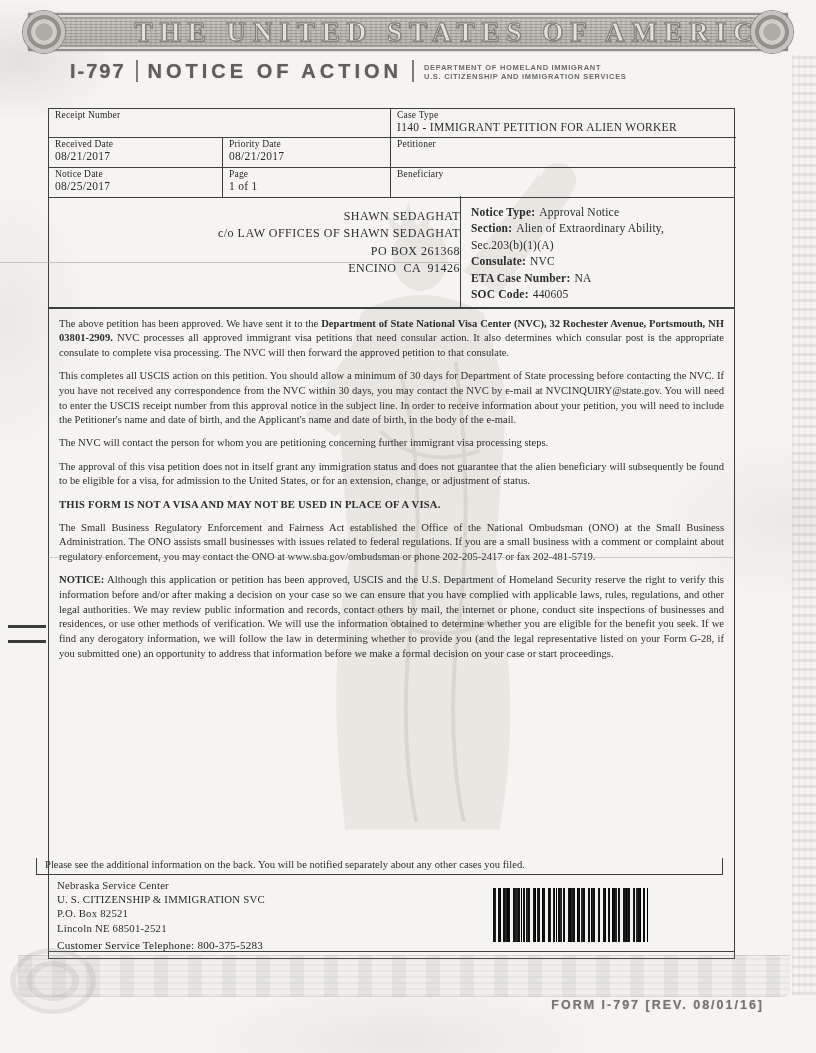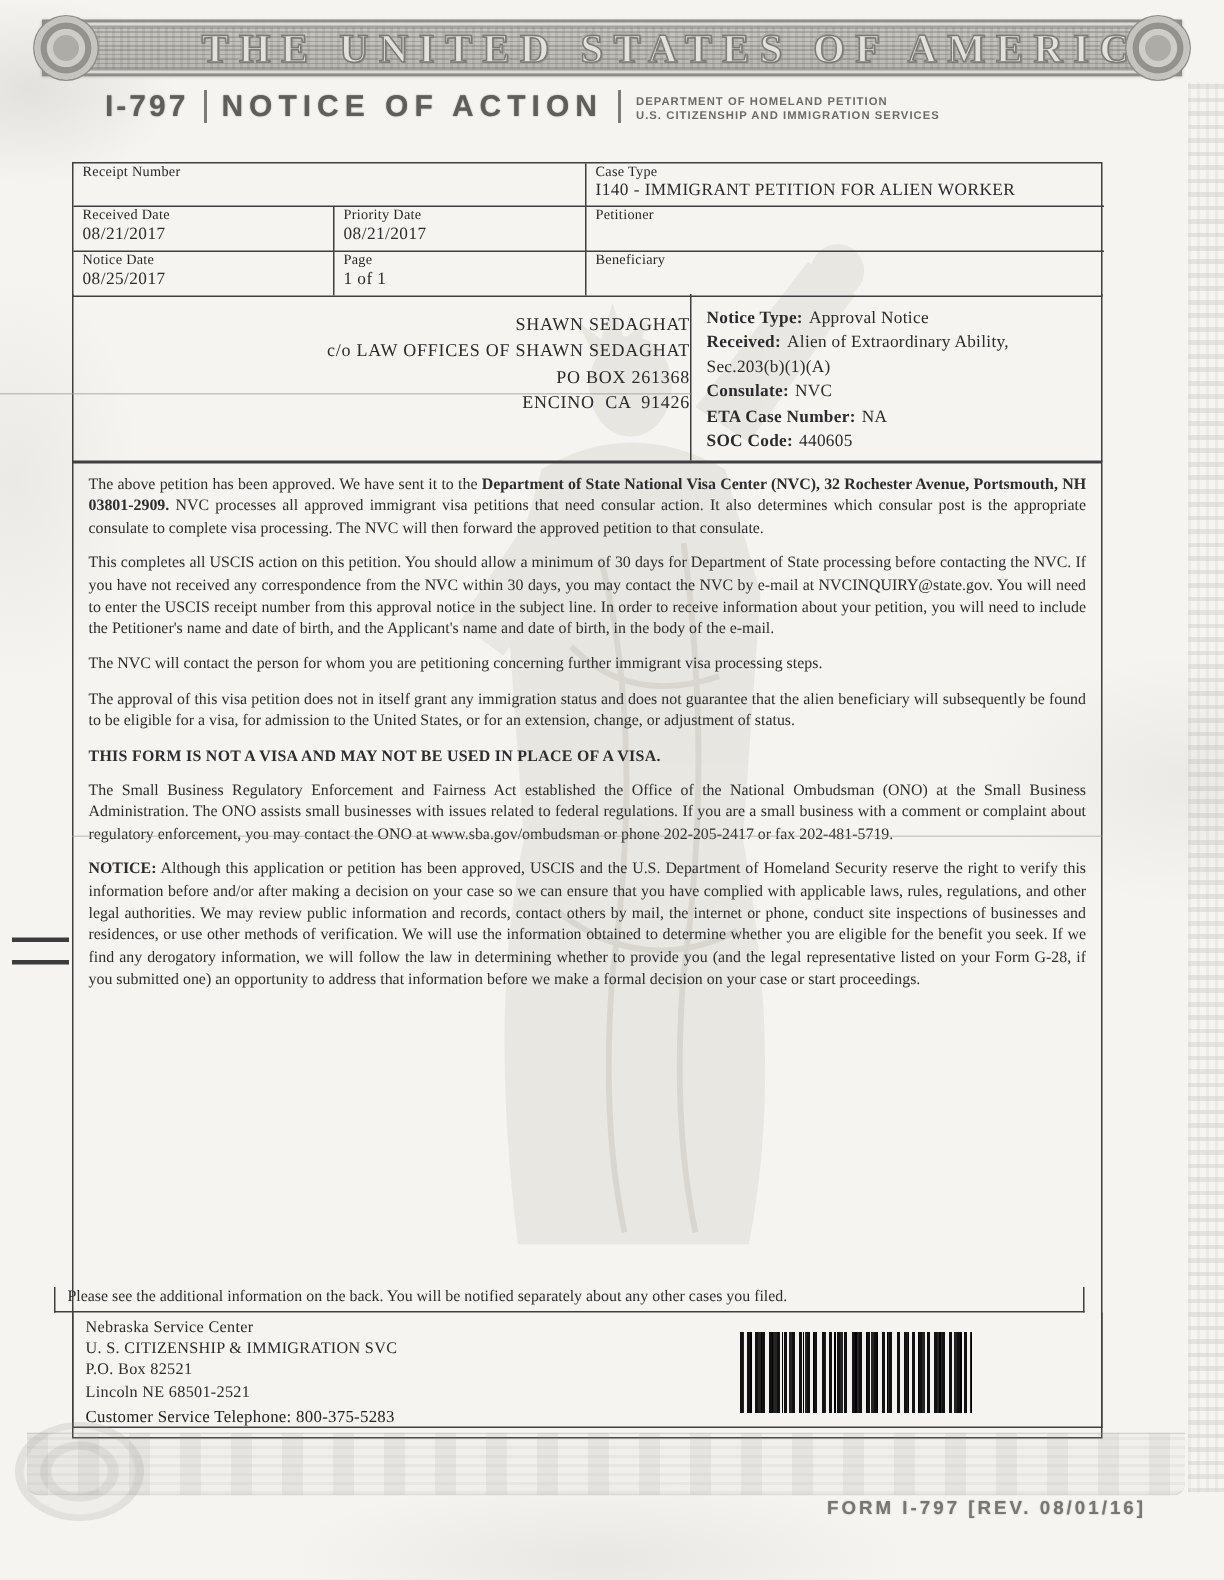--- a/index.html
+++ b/index.html
@@ -182,21 +182,21 @@
     <div class="banner-title">THE UNITED STATES OF AMERICA</div>
     <div class="banner-rosette rosette-right"></div>
   </div>
 
   <div class="hdr">
     <span class="hdr-num">I-797</span>
     <span class="hdr-sep"></span>
     <span class="hdr-title">NOTICE OF ACTION</span>
     <span class="hdr-sep"></span>
     <span class="hdr-dept">
-      <span>DEPARTMENT OF HOMELAND PETITION</span><br>
+      <span>DEPARTMENT OF HOMELAND IMMIGRANT</span><br>
       <span>U.S. CITIZENSHIP AND IMMIGRATION SERVICES</span>
     </span>
   </div>
 
   <div class="rtable">
     <div class="cell span2">
       <span class="lbl">Receipt Number</span>
       <span class="redact receipt"></span>
     </div>
     <div class="cell no-r">
@@ -236,21 +236,21 @@
       <span class="addr-line">SHAWN SEDAGHAT</span>
       <span class="addr-line">c/o LAW OFFICES OF SHAWN SEDAGHAT</span>
       <span class="addr-line">PO BOX 261368</span>
       <span class="addr-line">ENCINO  CA  91426</span>
     </div>
     <div class="addr-right">
       <div class="nd-row">
         <span class="nd-label">Notice Type:</span><span>Approval Notice</span>
       </div>
       <div class="nd-row">
-        <span class="nd-label">Received:</span><span>Alien of Extraordinary Ability,</span>
+        <span class="nd-label">Section:</span><span>Alien of Extraordinary Ability,</span>
       </div>
       <div class="nd-row">
         <span class="nd-label"></span><span>Sec.203(b)(1)(A)</span>
       </div>
       <div class="nd-row">
         <span class="nd-label">Consulate:</span><span>NVC</span>
       </div>
       <div class="nd-row">
         <span class="nd-label">ETA Case Number:</span><span>NA</span>
       </div>

